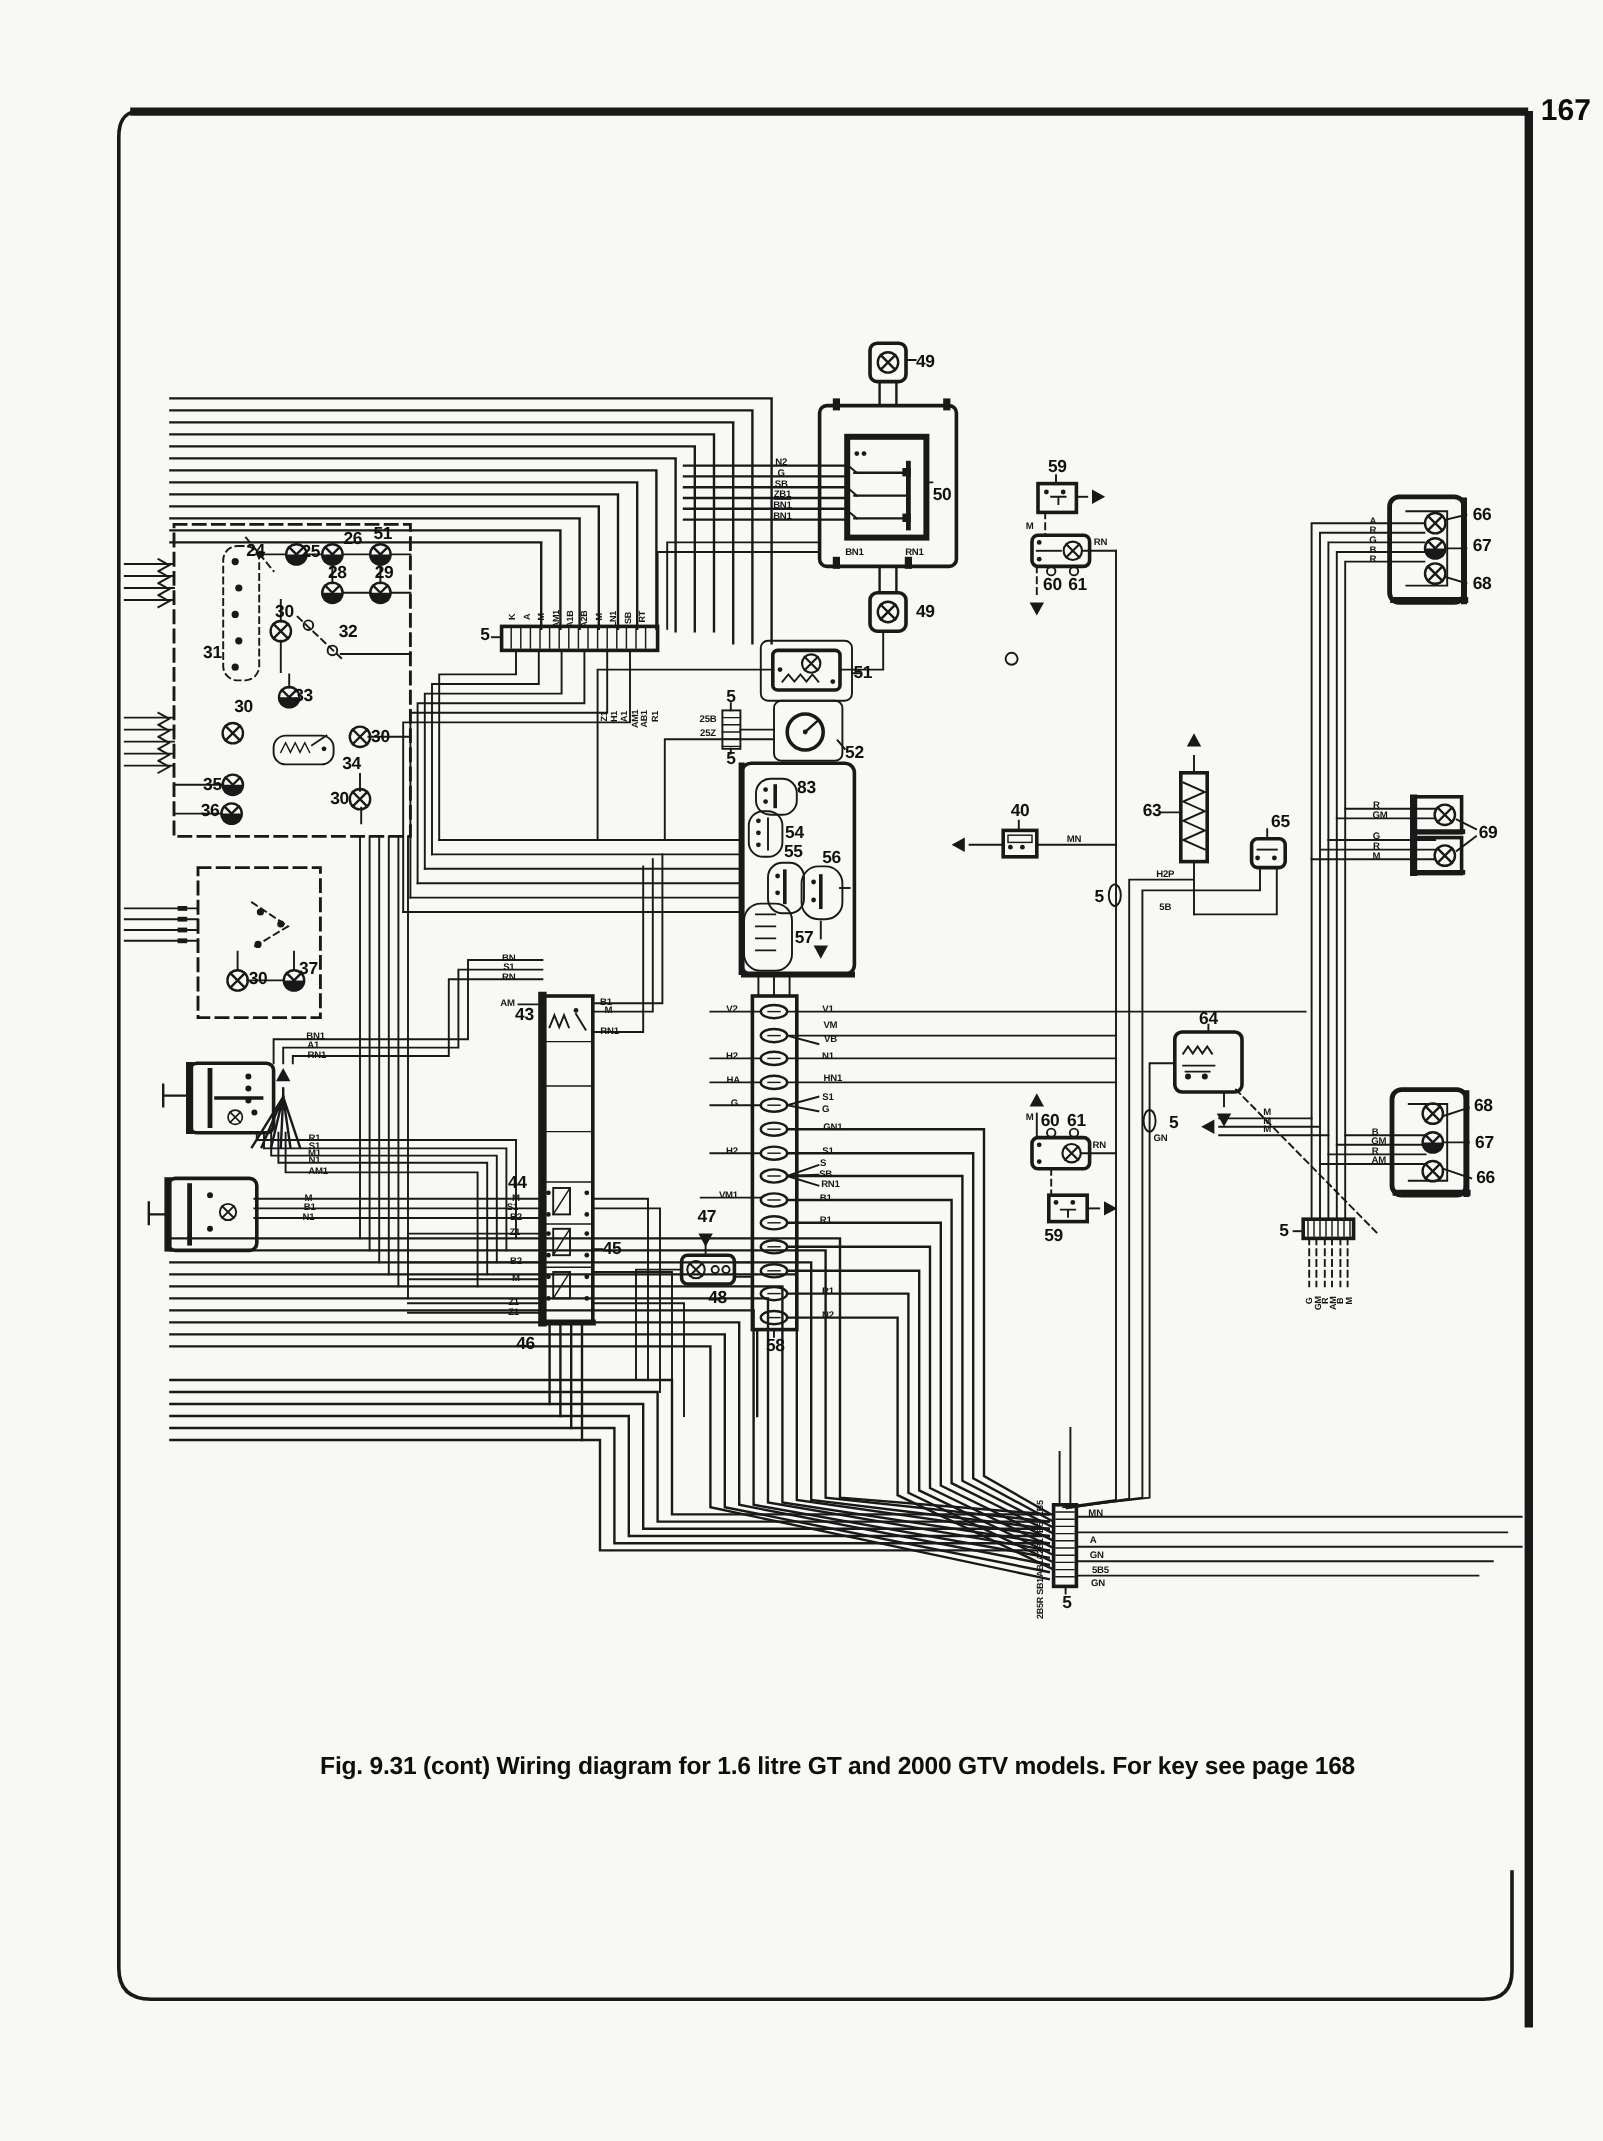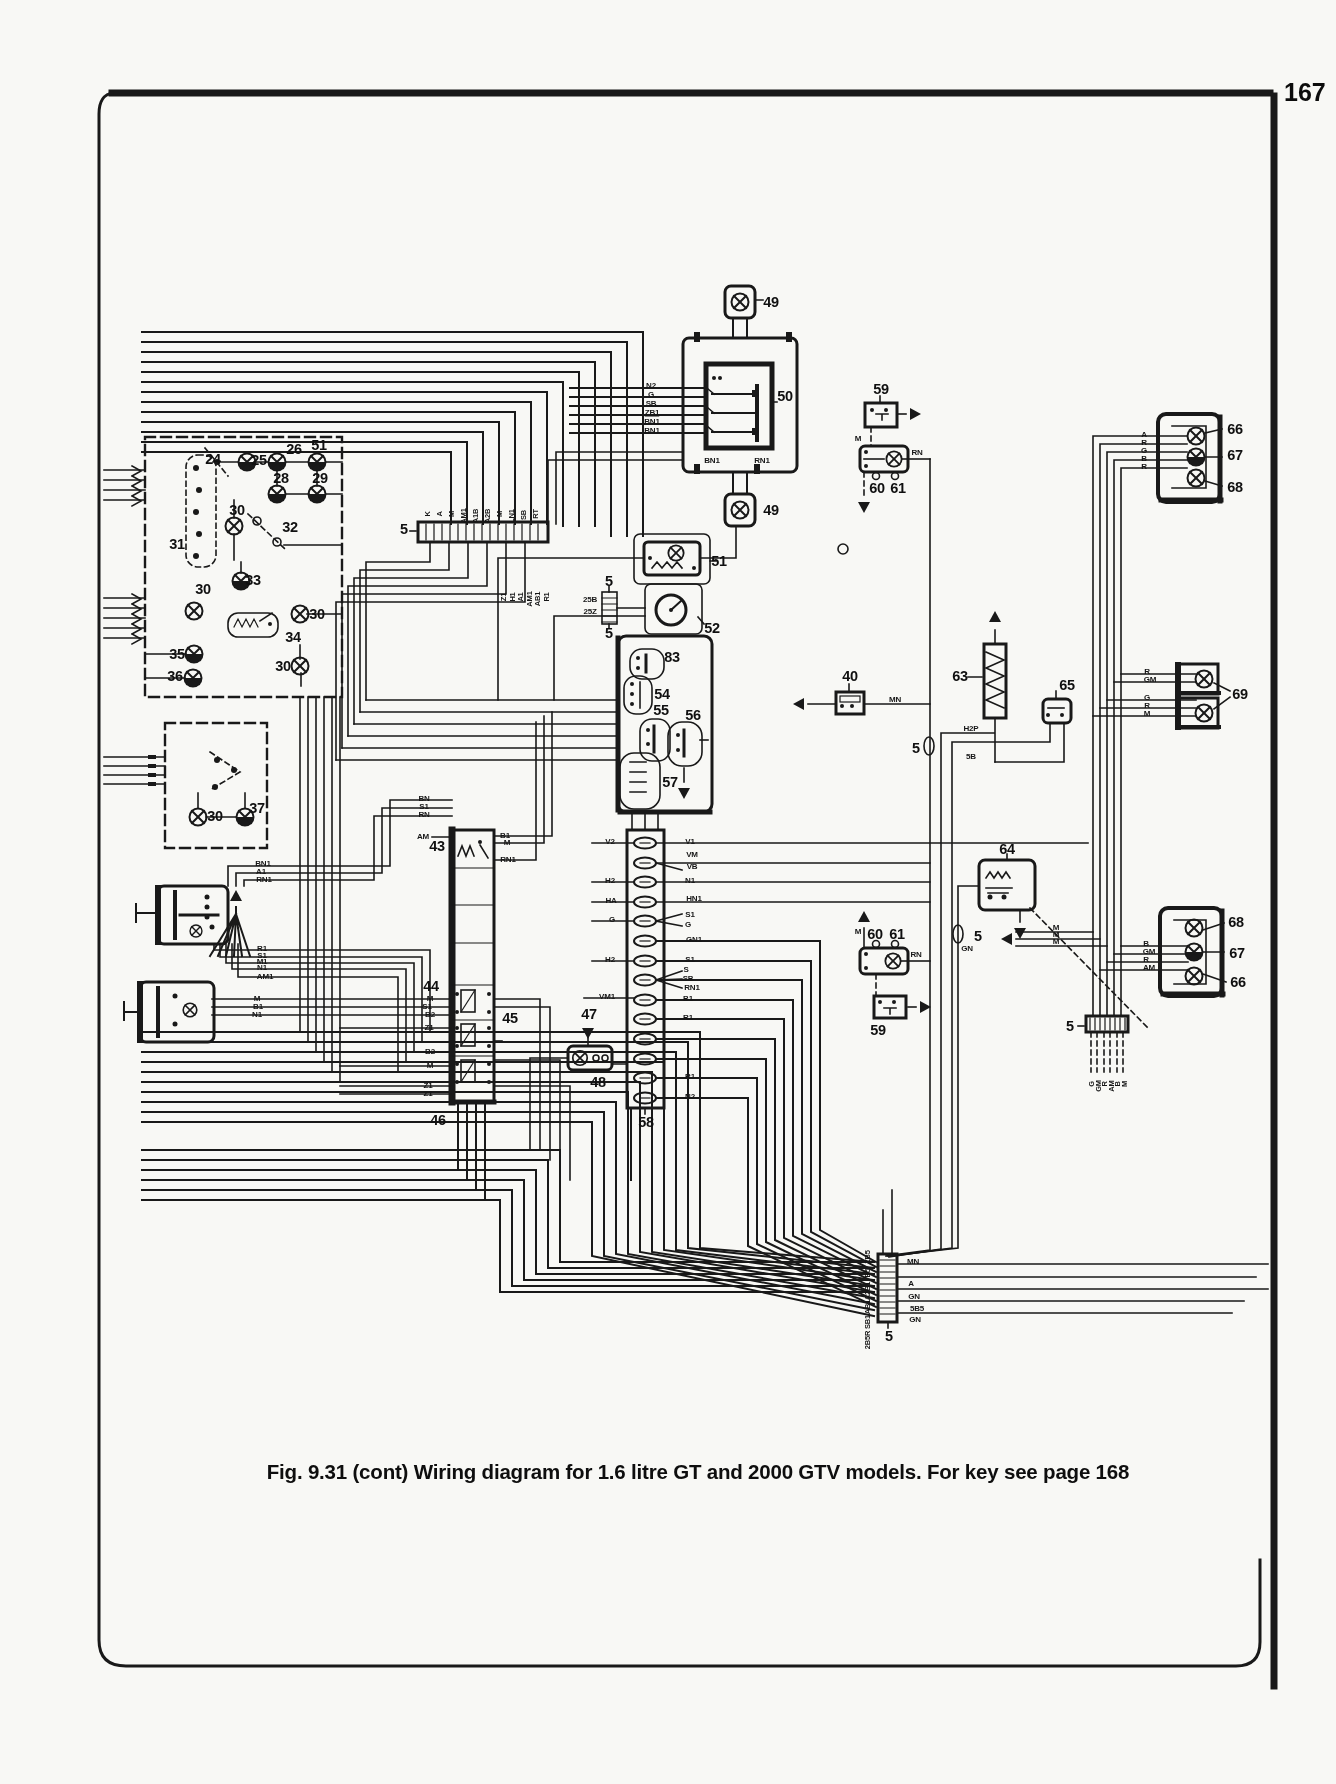--- a/index.html
+++ b/index.html
@@ -492,26 +492,26 @@
       <span class="comp-label" style="left: 203px; top: 589px;">30</span>
       <span class="comp-label" style="left: 293px; top: 637px;">34</span>
       <span class="comp-label" style="left: 317px; top: 614px;">30</span>
       <span class="comp-label" style="left: 177px; top: 654px;">35</span>
       <span class="comp-label" style="left: 175px; top: 676px;">36</span>
       <span class="comp-label" style="left: 283px; top: 666px;">30</span>
       <span class="comp-label" style="left: 215px; top: 816px;">30</span>
       <span class="comp-label" style="left: 257px; top: 808px;">37</span>
       <span class="comp-label" style="left: 437px; top: 846px;">43</span>
       <span class="comp-label" style="left: 431px; top: 986px;">44</span>
-      <span class="comp-label" style="left: 510px; top: 1018px;">45</span>
+      <span class="comp-label" style="left: 510px; top: 1041px;">45</span>
       <span class="comp-label" style="left: 438px; top: 1080px; margin-top: 40px;">46</span>
       <span class="comp-label" style="left: 589px; top: 1014px;">47</span>
       <span class="comp-label" style="left: 598px; top: 1082px;">48</span>
       <span class="comp-label" style="left: 771px; top: 302px;">49</span>
-      <span class="comp-label" style="left: 785px; top: 396px;">50</span>
+      <span class="comp-label" style="left: 785px; top: 413px;">50</span>
       <span class="comp-label" style="left: 771px; top: 510px;">49</span>
       <span class="comp-label" style="left: 719px; top: 561px;">51</span>
       <span class="comp-label" style="left: 712px; top: 628px;">52</span>
       <span class="comp-label" style="left: 672px; top: 657px;">83</span>
       <span class="comp-label" style="left: 662px; top: 694px;">54</span>
       <span class="comp-label" style="left: 661px; top: 710px;">55</span>
       <span class="comp-label" style="left: 693px; top: 715px;">56</span>
       <span class="comp-label" style="left: 670px; top: 782px;">57</span>
       <span class="comp-label" style="left: 646px; top: 1122px;">58</span>
       <span class="comp-label" style="left: 881px; top: 389px;">59</span>

